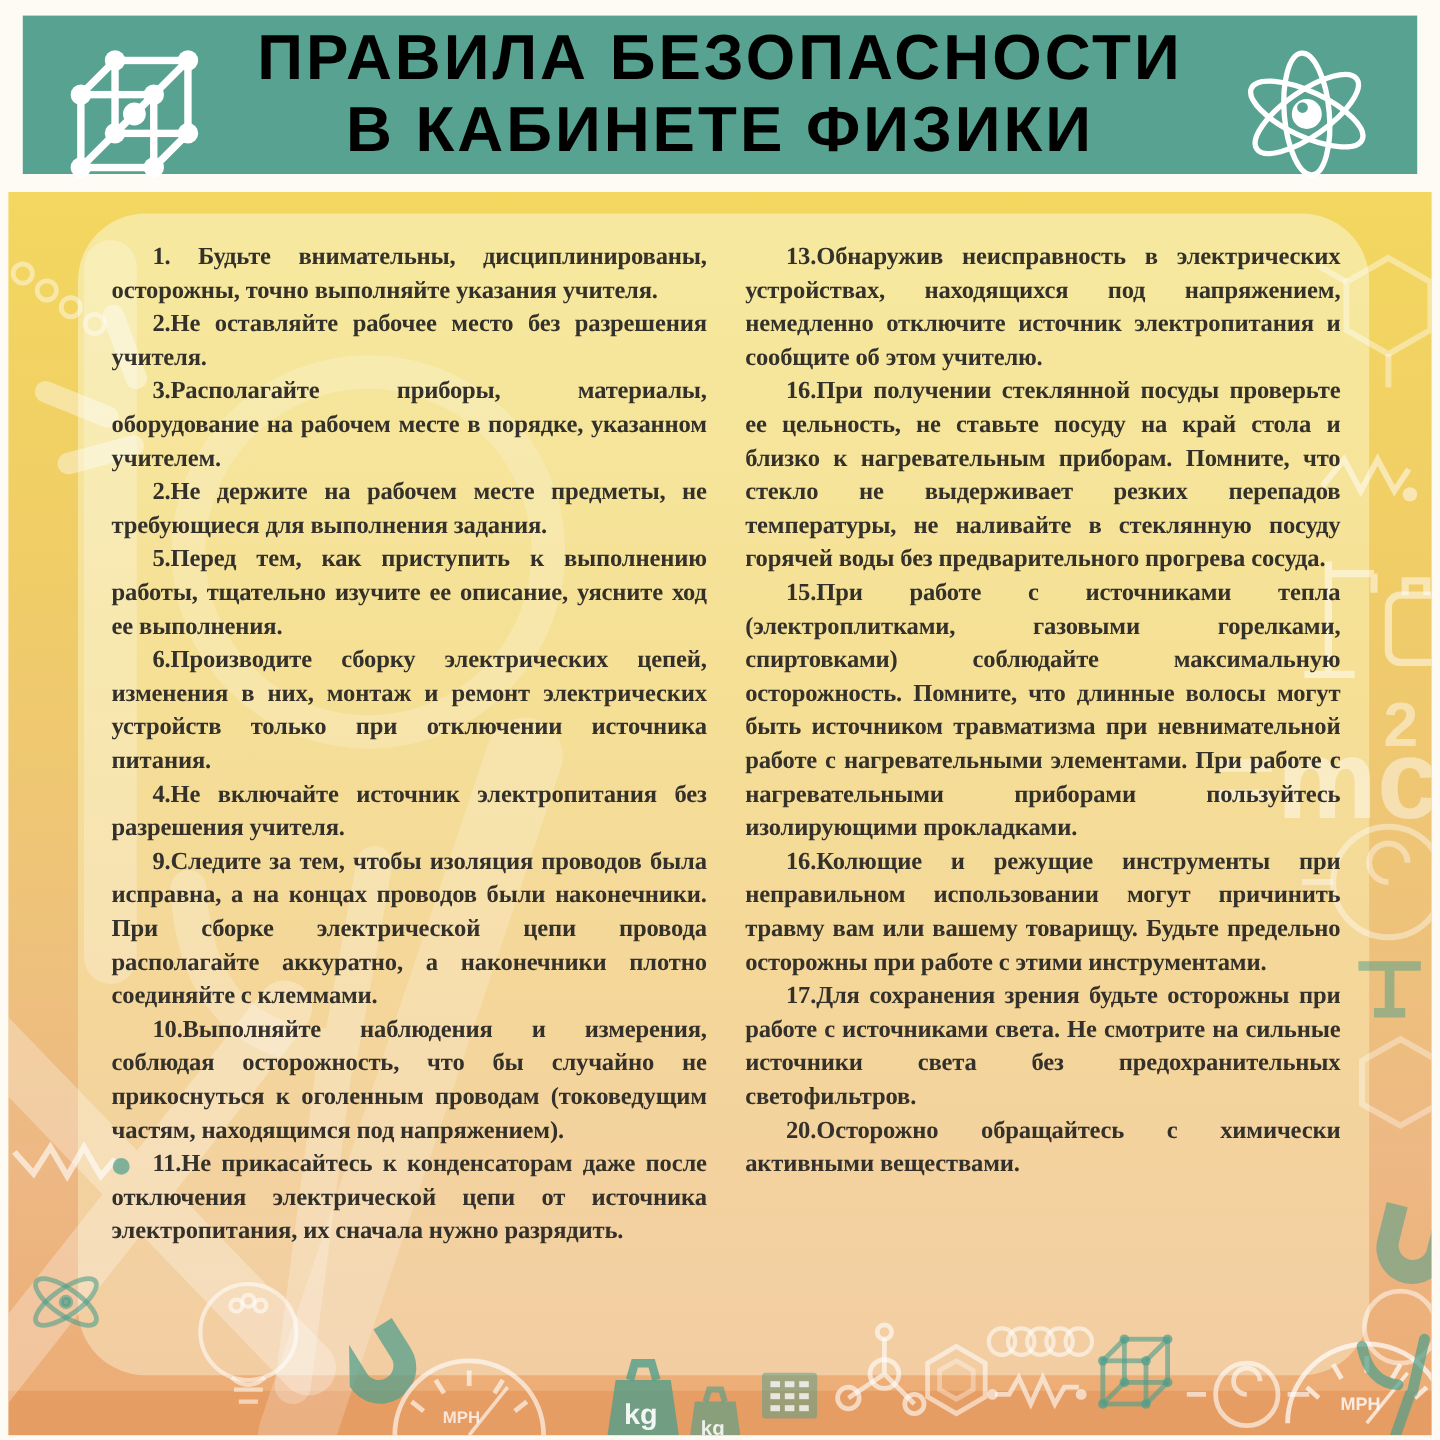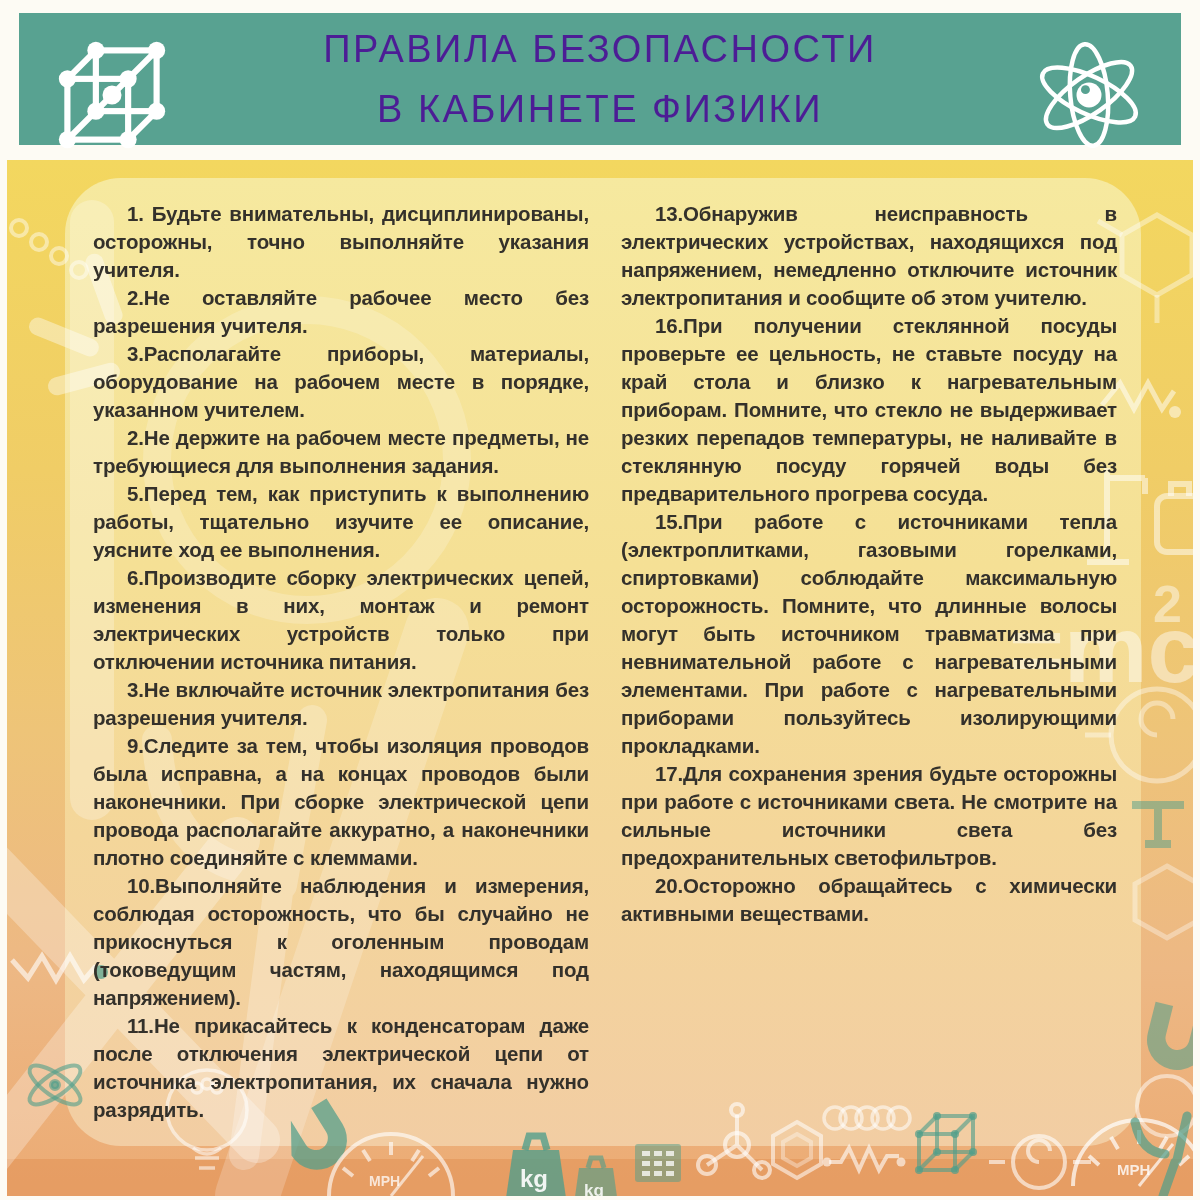--- a/index.html
+++ b/index.html
@@ -13,42 +13,42 @@
     background:#58a291;
   }
   .hdr-icon{position:absolute; pointer-events:none;}
   .lattice{left:34px; top:26px;}
   .atom{right:34px; top:22px;}
   .titles{
     position:absolute; left:170px; right:170px; top:0; bottom:0;
     display:flex; flex-direction:column; justify-content:center; align-items:center;
   }
   .title-line{
-    color:#4c1d95; font-weight:normal; font-size:38px; line-height:60px;
+    color:#000000; font-weight:bold; font-size:53px; line-height:60px;
     letter-spacing:2.5px; white-space:nowrap;
   }
   
   .body{
     position:absolute; left:7px; top:160px; width:1186px; height:1036px;
     background:linear-gradient(180deg,#f3d75f 0%, #f0cd66 30%, #eec478 55%, #edb884 78%, #ecab74 100%);
     overflow:hidden;
   }
   .bottom-band{
     position:absolute; left:0; right:0; bottom:0; height:37px;
     background:rgba(222,134,70,0.38); z-index:1;
   }
   .panel{
     position:absolute; left:58px; right:52px; top:18px; bottom:50px;
     border-radius:56px; z-index:2;
     background:linear-gradient(180deg,#f6e99f 0%, #f5e095 40%, #f4d69a 68%, #f2cda3 100%);
   }
   .deco{position:absolute; left:0; top:0; z-index:3; pointer-events:none;}
   .columns{
     position:absolute; left:86px; top:40px; width:calc(100% - 162px); bottom:54px;
-    display:flex; gap:32px; z-index:4;
+    display:flex; gap:32px; z-index:4;font-family:Liberation Serif, serif;
   }
   .col{flex:1 1 0;}
   .rule{
     margin:0; color:#34312b; font-weight:bold; font-size:20.5px; line-height:28px;
     text-align:justify; text-align-last:left; text-indent:34px; letter-spacing:-0.15px;
   }
 </style>
 </head>
 <body>
 
@@ -231,27 +231,28 @@
     </svg>
 
     <div class="columns">
       <div class="col">
           <p class="rule">1.  Будьте внимательны, дисциплинированы, осторожны, точно выполняйте указания учителя.</p>
           <p class="rule">2.Не оставляйте рабочее место без разрешения учителя.</p>
           <p class="rule">3.Располагайте приборы, материалы, оборудование на рабочем месте в порядке, указанном учителем.</p>
           <p class="rule">2.Не держите на рабочем месте предметы, не требующиеся для выполнения задания.</p>
           <p class="rule">5.Перед тем, как приступить к выполнению работы, тщательно изучите ее описание, уясните ход ее выполнения.</p>
           <p class="rule">6.Производите сборку электрических цепей, изменения в них, монтаж и ремонт электрических устройств только при отключении источника питания.</p>
-          <p class="rule">3.Не включайте источник электропитания без разрешения учителя.</p>
+          <p class="rule">4.Не включайте источник электропитания без разрешения учителя.</p>
           <p class="rule">9.Следите за тем, чтобы изоляция проводов была исправна, а на концах проводов были наконечники. При сборке электрической цепи провода располагайте аккуратно, а наконечники плотно соединяйте с клеммами.</p>
           <p class="rule">10.Выполняйте наблюдения и измерения, соблюдая осторожность, что бы случайно не прикоснуться к оголенным проводам (токоведущим частям, находящимся под напряжением).</p>
           <p class="rule">11.Не прикасайтесь к конденсаторам даже после отключения электрической цепи от источника электропитания, их сначала нужно разрядить.</p>
         </div>
       <div class="col">
           <p class="rule">13.Обнаружив неисправность в электрических устройствах, находящихся под напряжением, немедленно отключите источник электропитания и сообщите об этом учителю.</p>
           <p class="rule">16.При получении стеклянной посуды проверьте ее цельность, не ставьте посуду на край стола и близко к нагревательным приборам. Помните, что стекло не выдерживает резких перепадов температуры, не наливайте в стеклянную посуду горячей воды без предварительного прогрева сосуда.</p>
           <p class="rule">15.При работе с источниками тепла (электроплитками, газовыми горелками, спиртовками) соблюдайте максимальную осторожность. Помните, что длинные волосы могут быть источником травматизма при невнимательной работе с нагревательными элементами. При работе с нагревательными приборами пользуйтесь изолирующими прокладками.</p>
+          <p class="rule">16.Колющие и режущие инструменты при неправильном использовании могут причинить травму вам или вашему товарищу. Будьте предельно осторожны при работе с этими инструментами.</p>
           <p class="rule">17.Для сохранения зрения будьте осторожны при работе с источниками света. Не смотрите на сильные источники света без предохранительных светофильтров.</p>
           <p class="rule">20.Осторожно обращайтесь с химически активными веществами.</p>
         </div>
     </div>
   </div>
 </div>
 
 </body></html>

